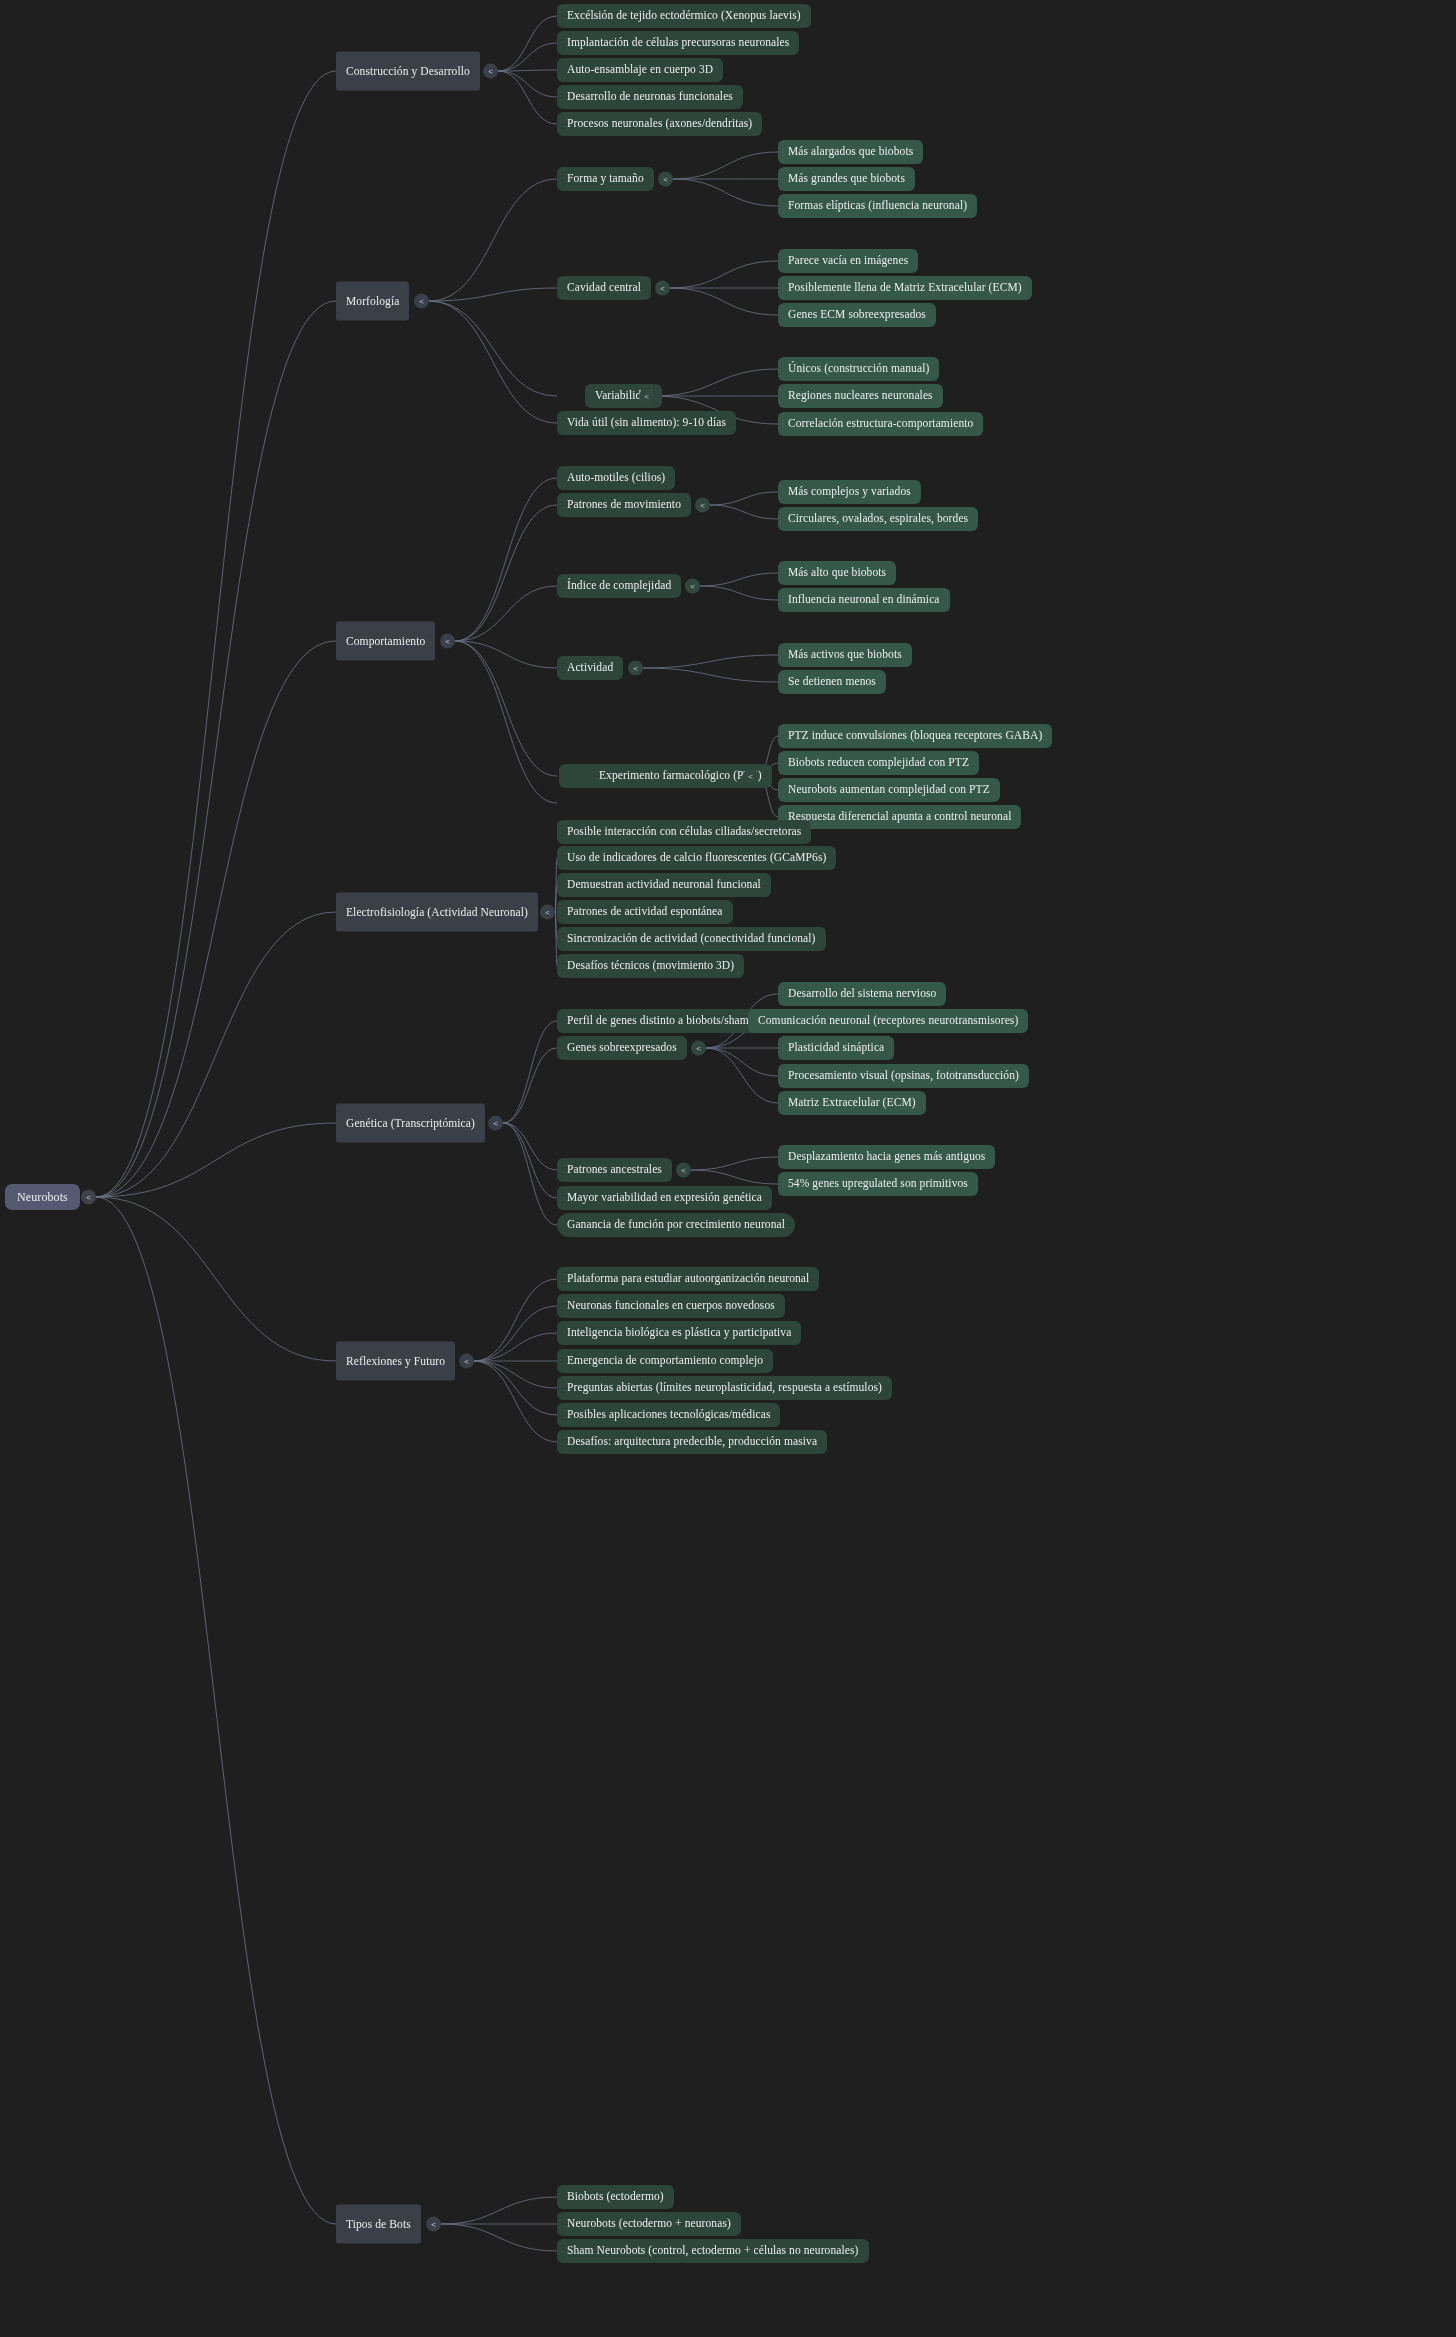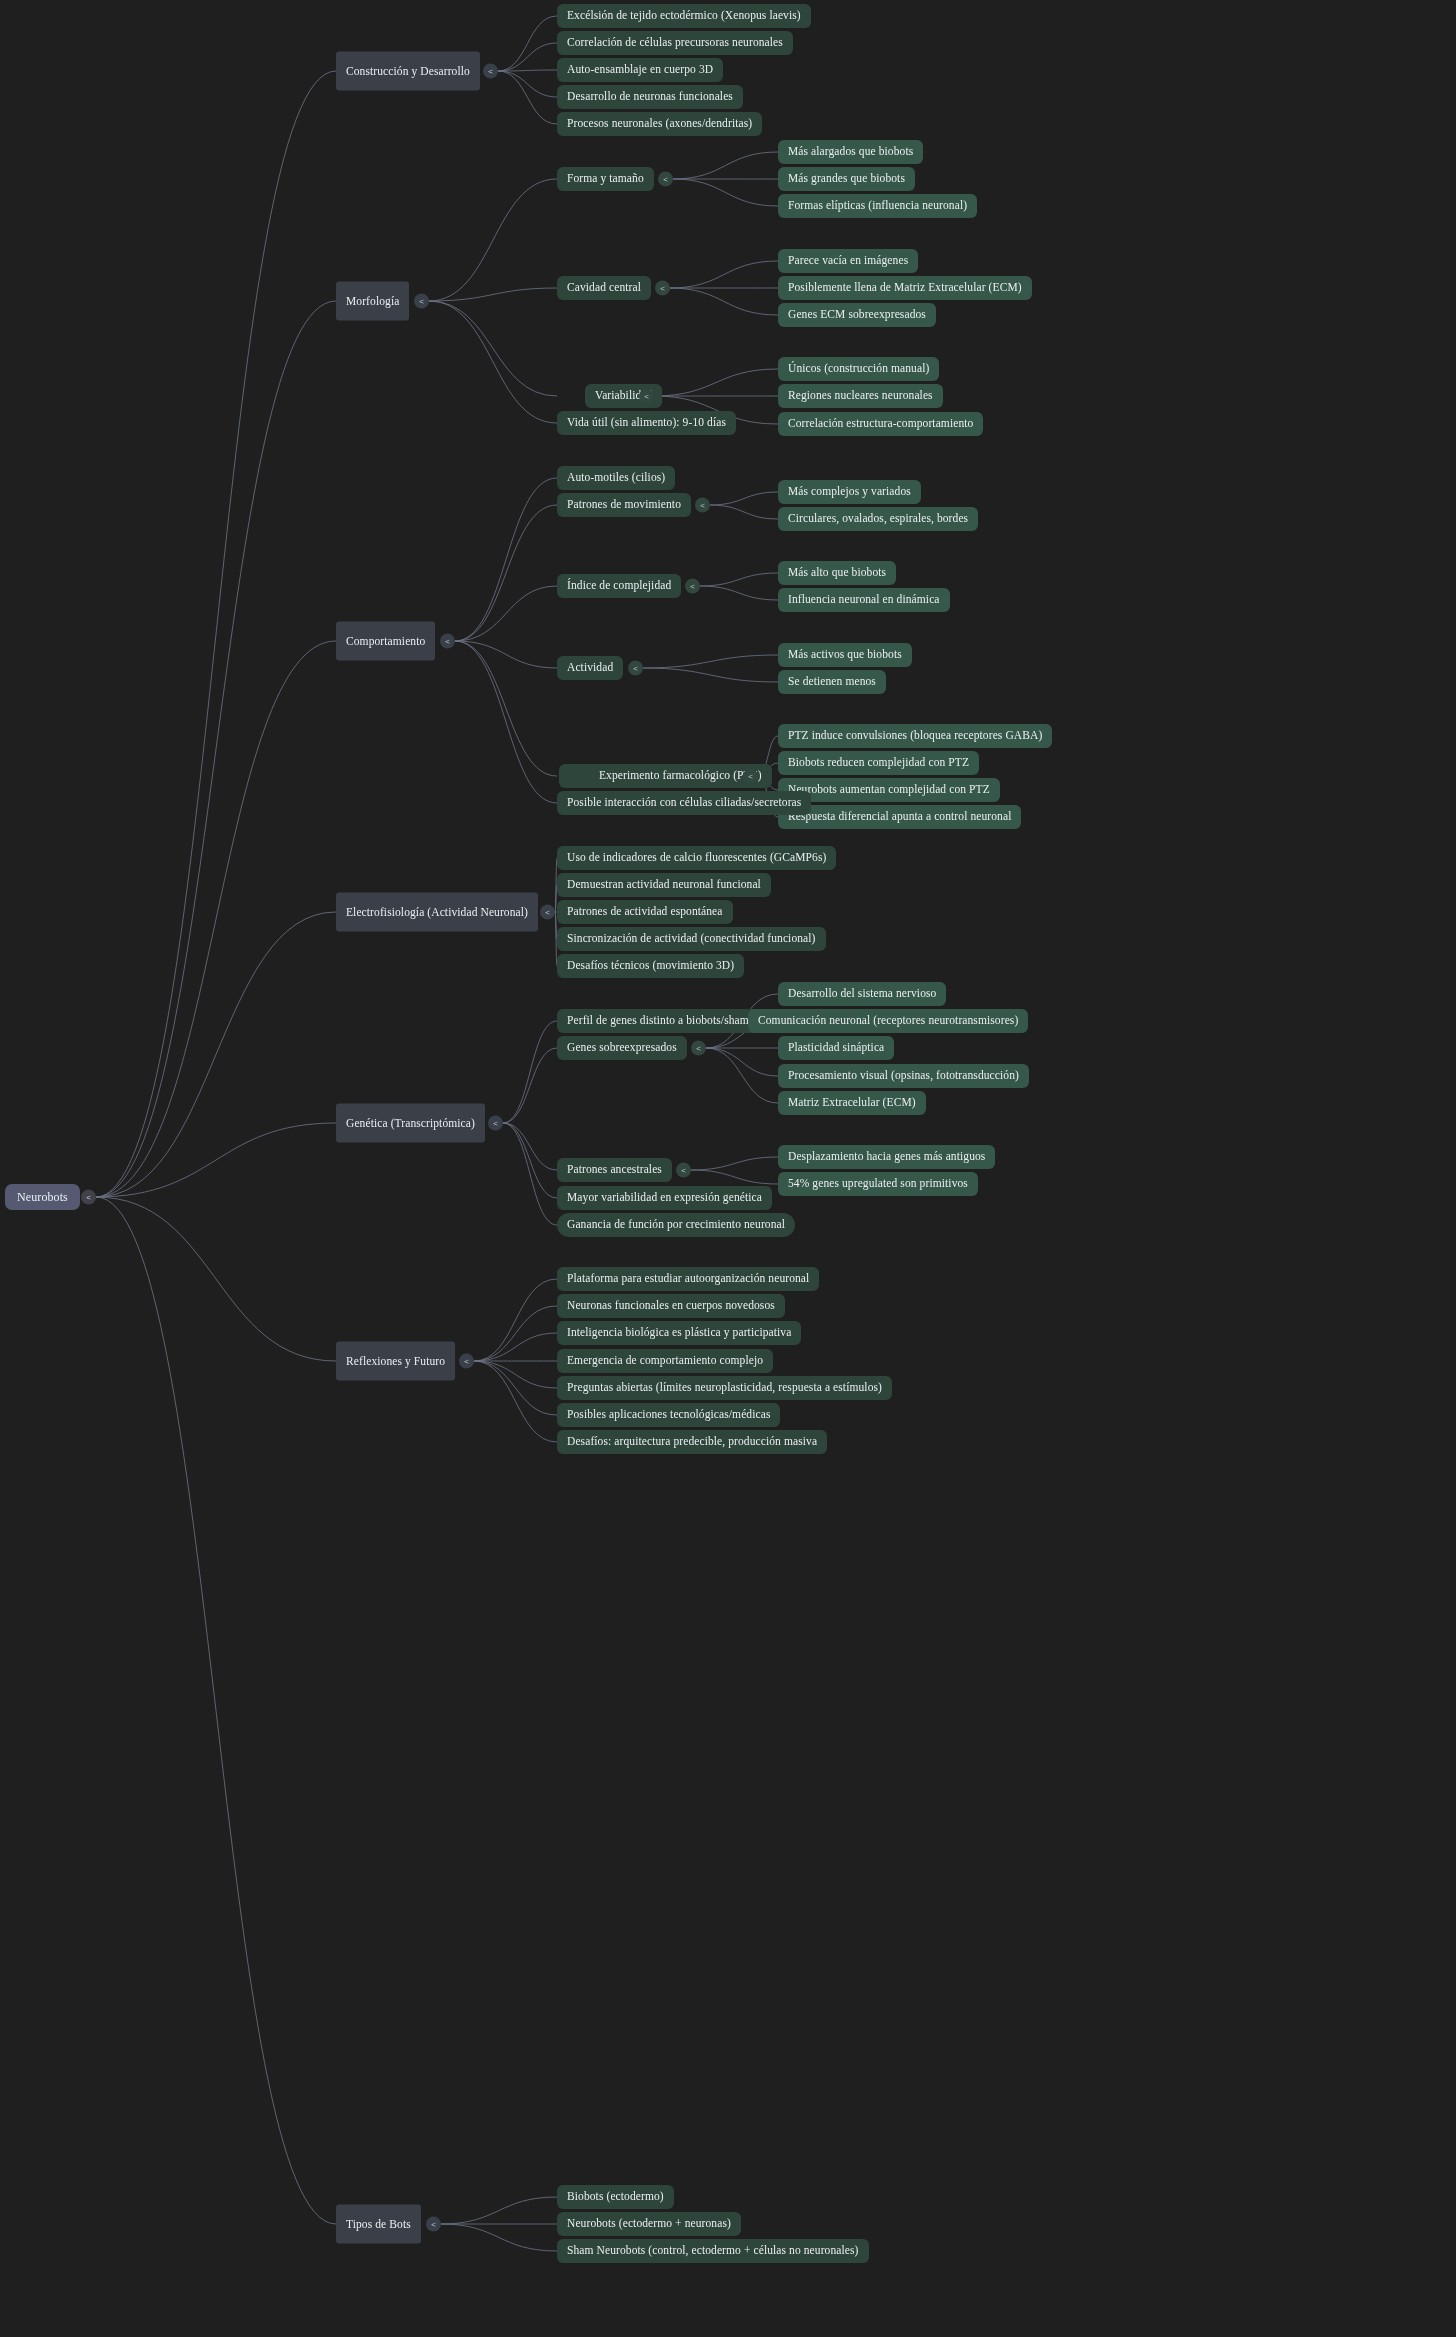--- a/index.html
+++ b/index.html
@@ -146,21 +146,21 @@
       <path d="M441,2224 C499,2224 499,2197 557,2197" fill="none" stroke="#6e7488" stroke-width="1" opacity=".8"></path>
       <path d="M441,2224 C499,2224 499,2224 557,2224" fill="none" stroke="#6e7488" stroke-width="1" opacity=".8"></path>
       <path d="M441,2224 C499,2224 499,2251 557,2251" fill="none" stroke="#6e7488" stroke-width="1" opacity=".8"></path>
     </svg>
   <div id="nodes">
       <div class="node root" style="left: 5px; top: 1197px;">Neurobots</div>
       <div class="toggle roott" style="left: 81px; top: 1197px;">&lt;</div>
       <div class="node lvl1" style="left: 336px; top: 71px;">Construcción y Desarrollo</div>
       <div class="toggle " style="left: 483px; top: 71px;">&lt;</div>
       <div class="node lvl2" style="left: 557px; top: 16px;">Excélsión de tejido ectodérmico (Xenopus laevis)</div>
-      <div class="node lvl2" style="left: 557px; top: 43px;">Correlación de células precursoras neuronales</div>
+      <div class="node lvl2" style="left: 557px; top: 43px;">Implantación de células precursoras neuronales</div>
       <div class="node lvl2" style="left: 557px; top: 70px;">Auto-ensamblaje en cuerpo 3D</div>
       <div class="node lvl2" style="left: 557px; top: 97px;">Desarrollo de neuronas funcionales</div>
       <div class="node lvl2" style="left: 557px; top: 124px;">Procesos neuronales (axones/dendritas)</div>
       <div class="node lvl1" style="left: 336px; top: 301px;">Morfología</div>
       <div class="toggle " style="left: 414px; top: 301px;">&lt;</div>
       <div class="node lvl2" style="left: 557px; top: 179px;">Forma y tamaño</div>
       <div class="toggle green" style="left: 658px; top: 179px;">&lt;</div>
       <div class="node lvl3" style="left: 778px; top: 152px;">Más alargados que biobots</div>
       <div class="node lvl3" style="left: 778px; top: 179px;">Más grandes que biobots</div>
       <div class="node lvl3" style="left: 778px; top: 206px;">Formas elípticas (influencia neuronal)</div>
@@ -189,21 +189,21 @@
       <div class="node lvl2" style="left: 557px; top: 668px;">Actividad</div>
       <div class="toggle green" style="left: 628px; top: 668px;">&lt;</div>
       <div class="node lvl3" style="left: 778px; top: 655px;">Más activos que biobots</div>
       <div class="node lvl3" style="left: 778px; top: 682px;">Se detienen menos</div>
       <div class="node lvl2" style="left: 559px; top: 776px; padding-left: 40px;">Experimento farmacológico (PTZ)</div>
       <div class="toggle green" style="left: 743px; top: 776px;">&lt;</div>
       <div class="node lvl3" style="left: 778px; top: 736px;">PTZ induce convulsiones (bloquea receptores GABA)</div>
       <div class="node lvl3" style="left: 778px; top: 763px;">Biobots reducen complejidad con PTZ</div>
       <div class="node lvl3" style="left: 778px; top: 790px;">Neurobots aumentan complejidad con PTZ</div>
       <div class="node lvl3" style="left: 778px; top: 817px;">Respuesta diferencial apunta a control neuronal</div>
-      <div class="node lvl2" style="left: 557px; top: 803px;">Posible interacción con células ciliadas/secretoras</div>
+      <div class="node lvl2" style="left: 557px; top: 832px;">Posible interacción con células ciliadas/secretoras</div>
       <div class="node lvl1" style="left: 336px; top: 912px;">Electrofisiología (Actividad Neuronal)</div>
       <div class="toggle " style="left: 540px; top: 912px;">&lt;</div>
       <div class="node lvl2" style="left: 557px; top: 858px;">Uso de indicadores de calcio fluorescentes (GCaMP6s)</div>
       <div class="node lvl2" style="left: 557px; top: 885px;">Demuestran actividad neuronal funcional</div>
       <div class="node lvl2" style="left: 557px; top: 912px;">Patrones de actividad espontánea</div>
       <div class="node lvl2" style="left: 557px; top: 939px;">Sincronización de actividad (conectividad funcional)</div>
       <div class="node lvl2" style="left: 557px; top: 966px;">Desafíos técnicos (movimiento 3D)</div>
       <div class="node lvl1" style="left: 336px; top: 1123px;">Genética (Transcriptómica)</div>
       <div class="toggle " style="left: 488px; top: 1123px;">&lt;</div>
       <div class="node lvl2" style="left: 557px; top: 1021px;">Perfil de genes distinto a biobots/sham</div>

